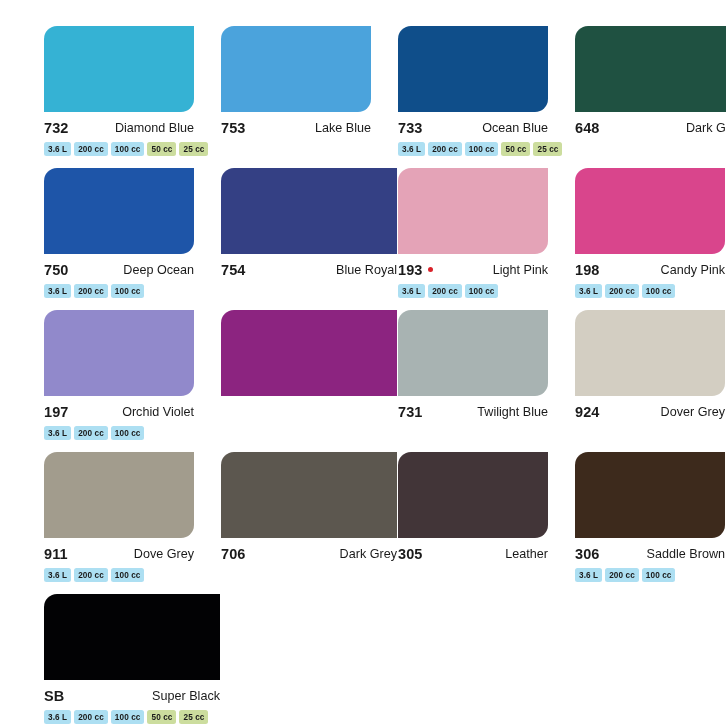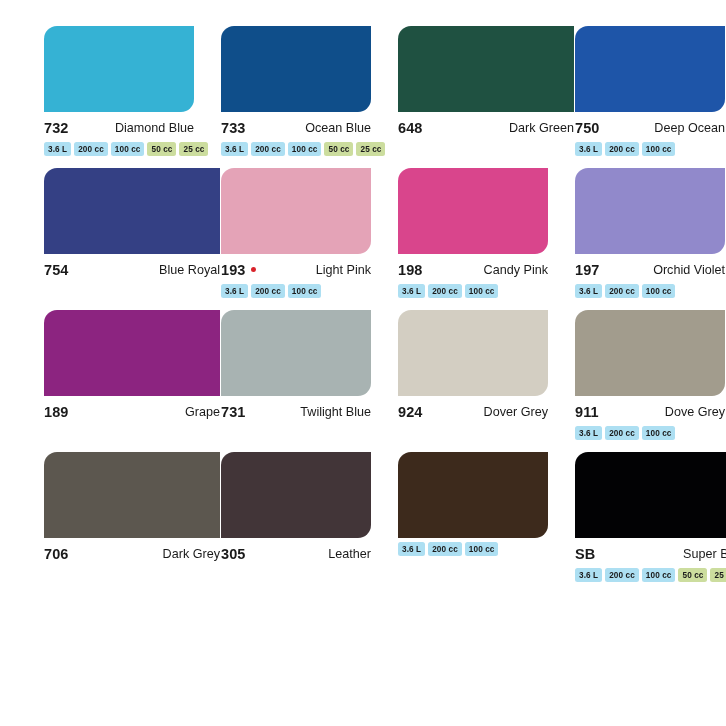--- a/index.html
+++ b/index.html
@@ -134,20 +134,27 @@
         </div>
         <div class="badges">
           <span class="badge blue" style="background: rgb(173, 223, 242);">3.6 L</span>
           <span class="badge blue" style="background: rgb(173, 223, 242);">200 cc</span>
           <span class="badge blue" style="background: rgb(173, 223, 242);">100 cc</span>
           <span class="badge green" style="background: rgb(204, 221, 158);">50 cc</span>
           <span class="badge green" style="background: rgb(204, 221, 158);">25 cc</span>
         </div>
       </div>
       <div class="cell">
+        <div class="swatch" style="background: rgb(75, 163, 220);"></div>
+        <div class="labelrow">
+          <div class="code">753</div>
+          <div class="cname">Lake Blue</div>
+        </div>
+      </div>
+      <div class="cell">
         <div class="swatch" style="background: rgb(15, 78, 138);"></div>
         <div class="labelrow">
           <div class="code">733</div>
           <div class="cname">Ocean Blue</div>
         </div>
         <div class="badges">
           <span class="badge blue" style="background: rgb(173, 223, 242);">3.6 L</span>
           <span class="badge blue" style="background: rgb(173, 223, 242);">200 cc</span>
           <span class="badge blue" style="background: rgb(173, 223, 242);">100 cc</span>
           <span class="badge green" style="background: rgb(204, 221, 158);">50 cc</span>
@@ -211,24 +218,20 @@
           <div class="cname">Orchid Violet</div>
         </div>
         <div class="badges">
           <span class="badge blue" style="background: rgb(173, 223, 242);">3.6 L</span>
           <span class="badge blue" style="background: rgb(173, 223, 242);">200 cc</span>
           <span class="badge blue" style="background: rgb(173, 223, 242);">100 cc</span>
         </div>
       </div>
       <div class="cell edge">
         <div class="swatch" style="background: rgb(140, 36, 128);"></div>
-        <div class="labelrow">
-          <div class="code">189</div>
-          <div class="cname">Grape</div>
-        </div>
       </div>
       <div class="cell">
         <div class="swatch" style="background: rgb(168, 179, 178);"></div>
         <div class="labelrow">
           <div class="code">731</div>
           <div class="cname">Twilight Blue</div>
         </div>
       </div>
       <div class="cell">
         <div class="swatch" style="background: rgb(211, 206, 194);"></div>
@@ -258,20 +261,24 @@
       </div>
       <div class="cell">
         <div class="swatch" style="background: rgb(66, 53, 56);"></div>
         <div class="labelrow">
           <div class="code">305</div>
           <div class="cname">Leather</div>
         </div>
       </div>
       <div class="cell">
         <div class="swatch" style="background: rgb(61, 42, 28);"></div>
+        <div class="labelrow">
+          <div class="code">306</div>
+          <div class="cname">Saddle Brown</div>
+        </div>
         <div class="badges">
           <span class="badge blue" style="background: rgb(173, 223, 242);">3.6 L</span>
           <span class="badge blue" style="background: rgb(173, 223, 242);">200 cc</span>
           <span class="badge blue" style="background: rgb(173, 223, 242);">100 cc</span>
         </div>
       </div>
       <div class="cell edge">
         <div class="swatch" style="background: rgb(2, 2, 4);"></div>
         <div class="labelrow">
           <div class="code">SB</div>

